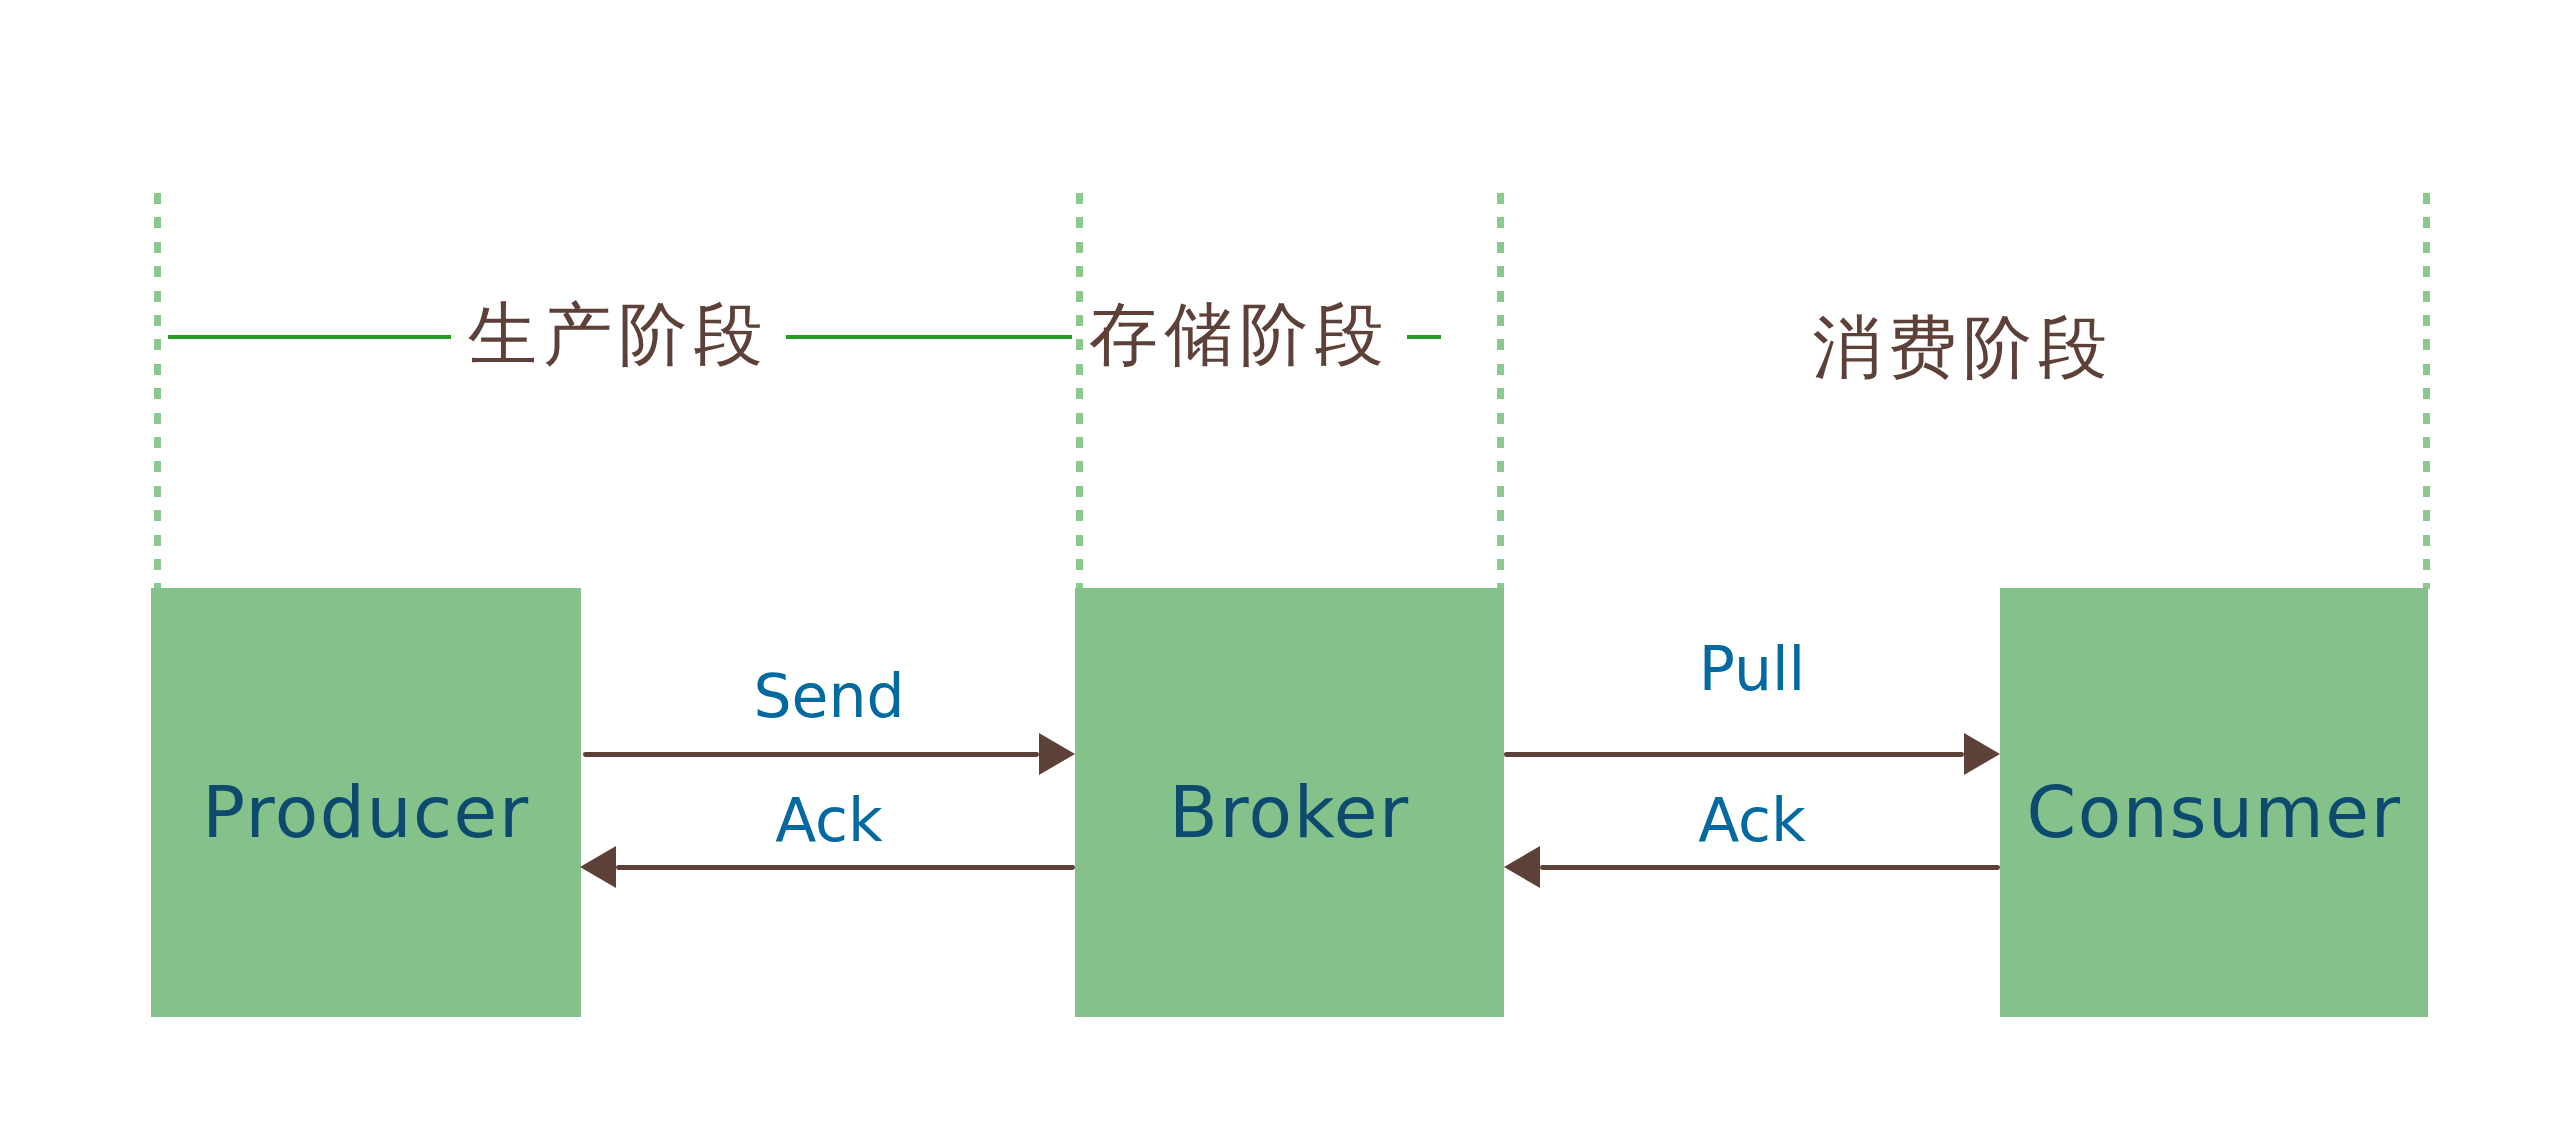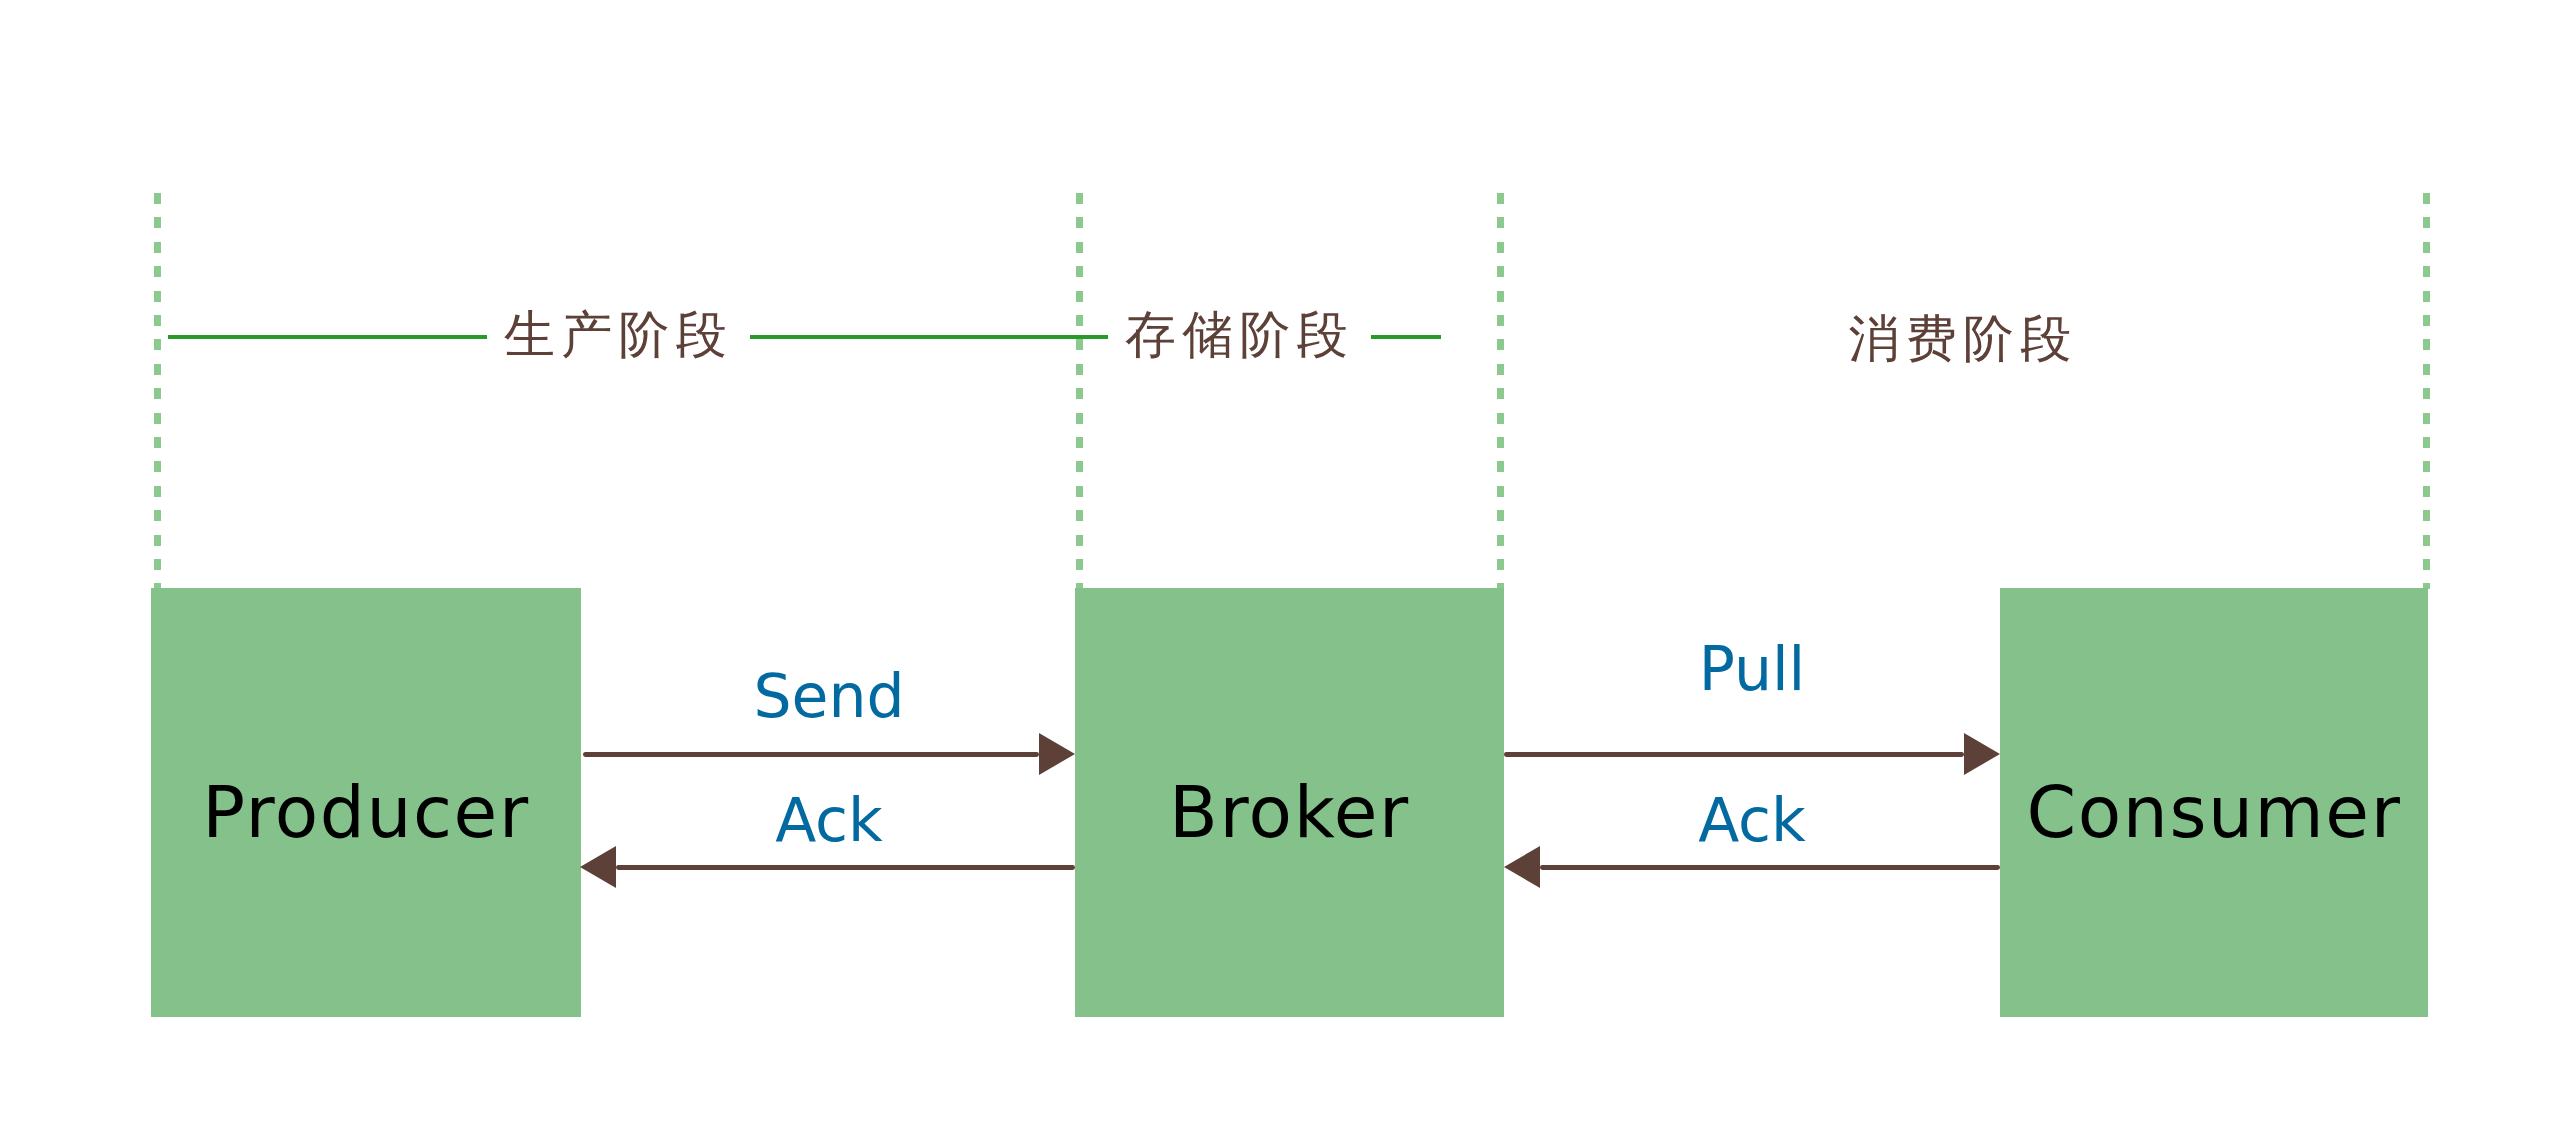--- a/index.html
+++ b/index.html
@@ -41,42 +41,42 @@
     box-sizing: border-box;
   }
   .phase-row .seg {
     flex: 1 1 0;
     height: 4px;
     background: #289a28;
     min-width: 4.7px;
   }
   .phase-row .phase-label {
     color: #5d4037;
-    font-size: 51px;
+    font-size: 69px;
     letter-spacing: 6.3px;
     white-space: nowrap;
     line-height: 1;
     padding-bottom: 4.7px;
   }
   .phase-row.p1 { left: 158px;  width: 921px; }
   .phase-row.p2 { left: 1029px; width: 421px;  }
   .phase-row.p3 { left: 1500px; width: 926px; flex-direction: column; }
 
   
   .node {
     position: absolute;
     top: 588px;
     height: 429px;
     background: #85c28b;
     display: flex;
     align-items: center;
     justify-content: center;
   }
   .node .node-label {
-    color: #000000;
+    color: #0c4a6e;
     font-size: 71px;
     letter-spacing: 1.6px;
     line-height: 1;
     padding-top: 20.5px;
   }
   .node.producer { left: 151px;  width: 430px; }
   .node.broker   { left: 1075px; width: 429px; }
   .node.consumer { left: 2000px; width: 428px; }
 
   

